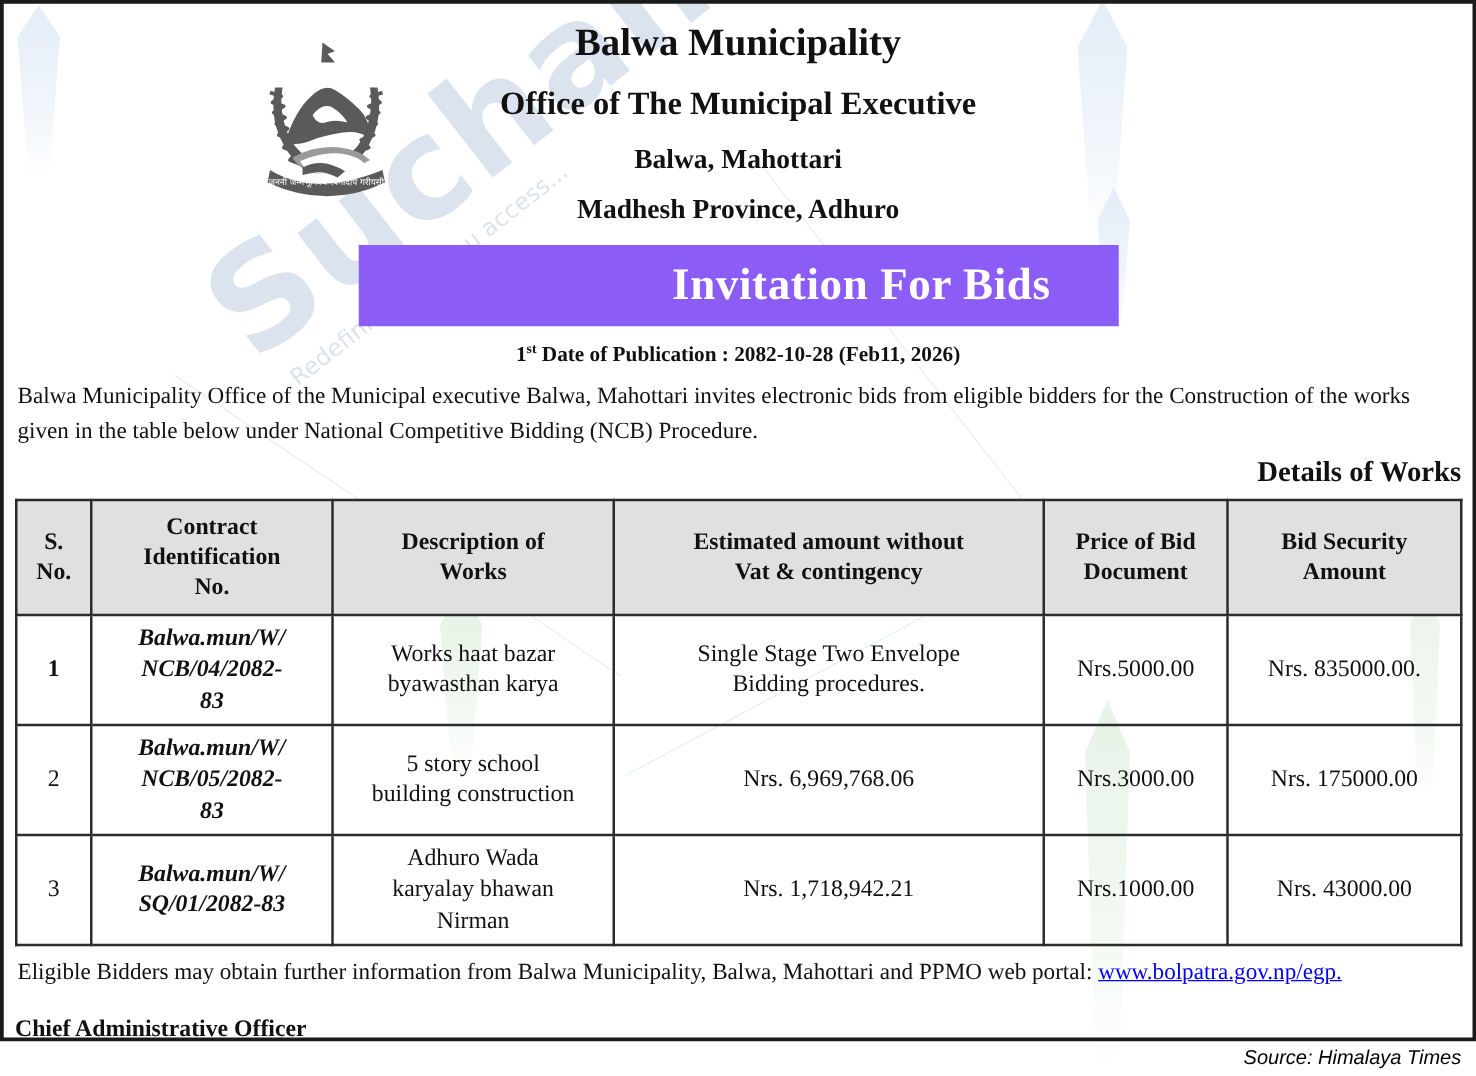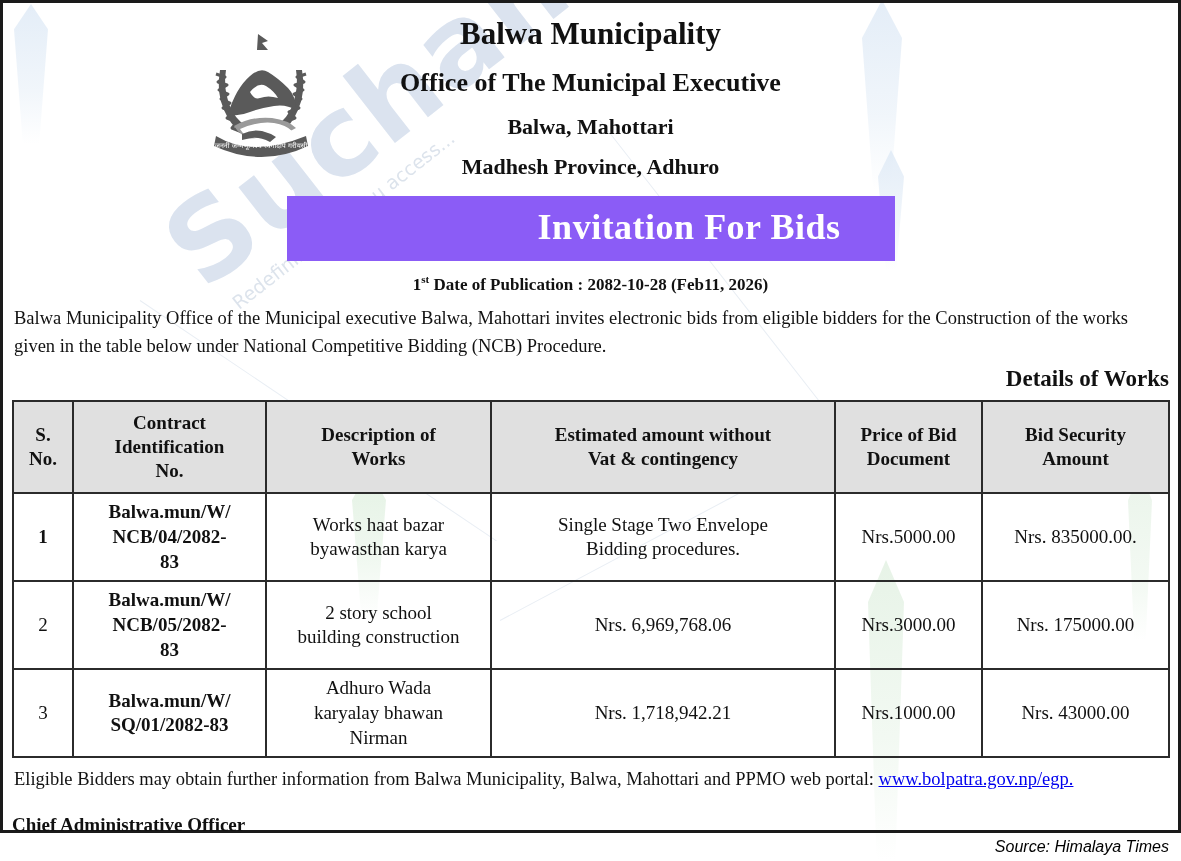--- a/index.html
+++ b/index.html
@@ -207,20 +207,21 @@
   table.works tbody td {
     background: transparent;
     font-size: 19px;
     line-height: 1.3;
     height: 70px;
   }
   td.c-sno { font-size: 19px; }
   tbody tr:first-child td.c-sno { font-weight: bold; }
   td.c-cid {
     font-weight: bold;
+    font-style: italic;
     line-height: 1.25;
   }
 
   .col-sno  { width: 60px; }
   .col-cid  { width: 193px; }
   .col-desc { width: 225px; }
   .col-est  { width: 344px; }
   .col-price{ width: 147px; }
   .col-sec  { width: 187px; }
 
@@ -378,21 +379,21 @@
         </tr>
 
         <tr>
           <td class="c-sno">2</td>
           <td class="c-cid">
             <div>Balwa.mun/W/</div>
             <div>NCB/05/2082-</div>
             <div>83</div>
           </td>
           <td>
-            <div>2 story school</div>
+            <div>5 story school</div>
             <div>building construction</div>
           </td>
           <td>
             <div>Nrs. 6,969,768.06</div>
           </td>
           <td>Nrs.3000.00</td>
           <td>Nrs. 175000.00</td>
         </tr>
 
         <tr>

